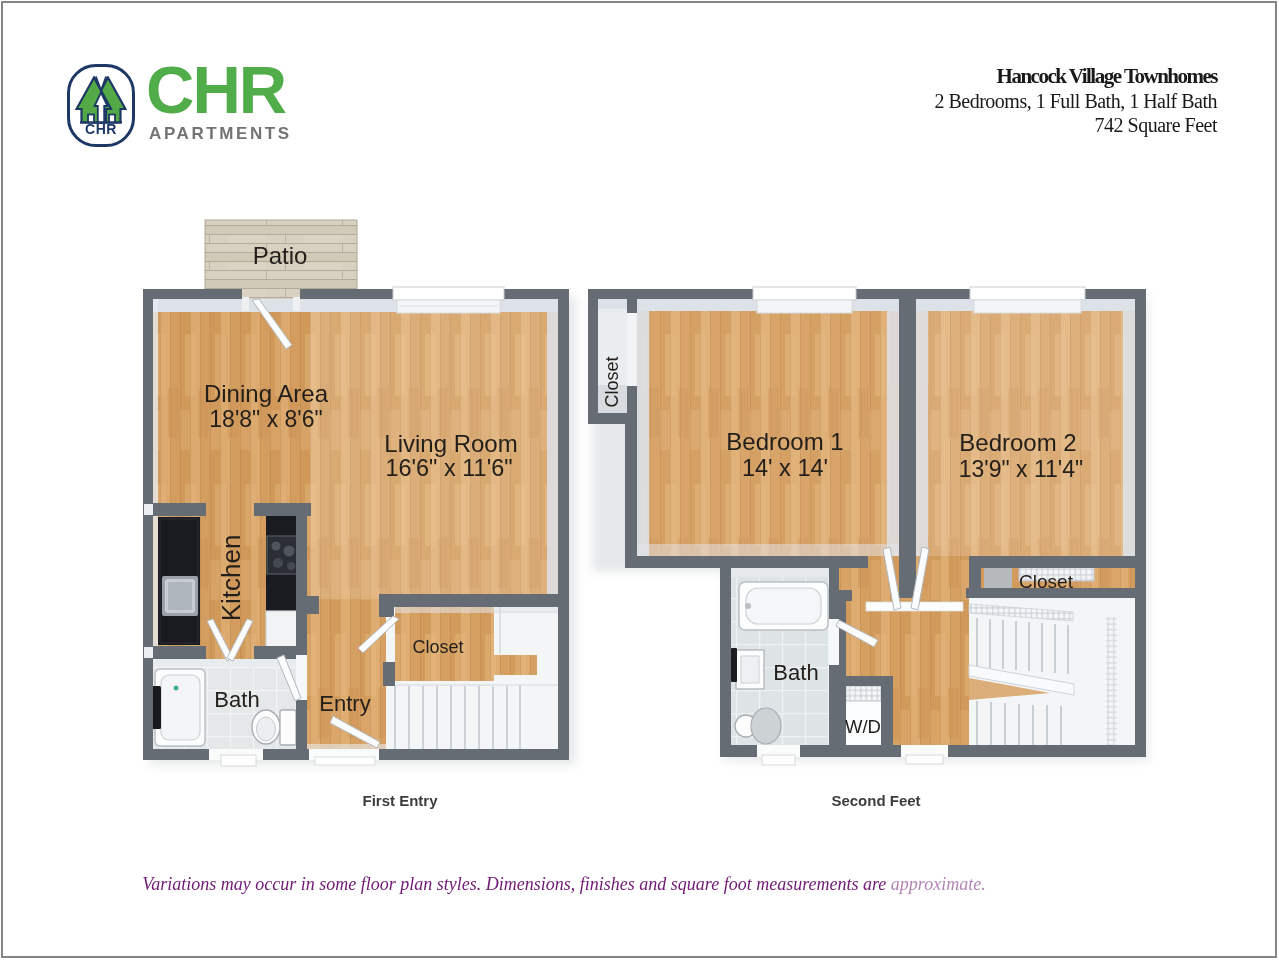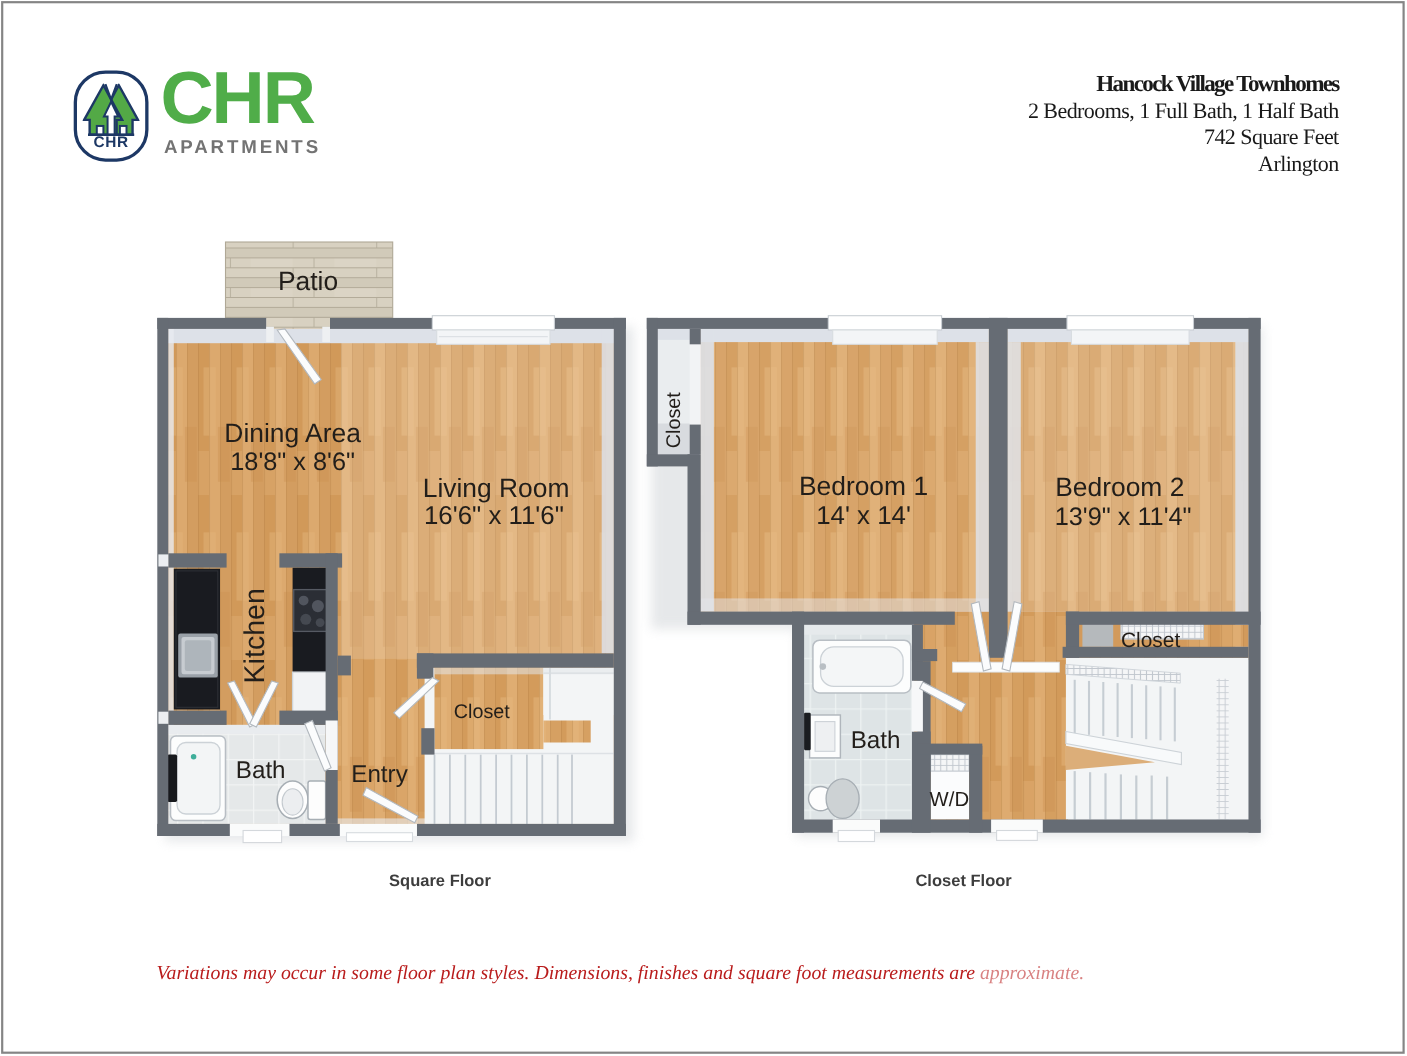--- a/index.html
+++ b/index.html
@@ -3,21 +3,21 @@
 <meta charset="utf-8">
 <style>
 *{margin:0;padding:0;box-sizing:border-box}
 html,body{width:1279px;height:960px;background:#fff;font-family:"Liberation Sans",sans-serif;position:relative;overflow:hidden}
 .abs{position:absolute}
 #frame{left:1px;top:1px;width:1276px;height:957px;border:2px solid #858585}
 #hdr{right:62px;top:63px;text-align:right;font-family:"Liberation Serif",serif;color:#191919}
 #hdr .t1{font-size:21px;font-weight:bold;line-height:26px;letter-spacing:-1.5px}
 #hdr .t2{font-size:20px;line-height:24px;letter-spacing:-0.5px}
 .cap{font-size:15px;font-weight:bold;color:#3d3d3d;width:200px;text-align:center}
-#disc{left:0;top:874px;width:1128px;text-align:center;font-family:"Liberation Serif",serif;font-style:italic;font-size:18px;color:#b91c1c}
+#disc{left:0;top:874px;width:1128px;text-align:center;font-family:"Liberation Serif",serif;font-style:italic;font-size:18px;color:#701a75}
 </style>
 </head>
 <body>
 <div class="abs" id="frame"></div>
 
 <div class="abs" style="left:67px;top:64px;width:68px;height:83px;border:3.5px solid #1d3865;border-radius:29px;background:#fff"></div>
 <svg class="abs" style="left:75px;top:76px" width="52" height="49" viewBox="0 0 52 49">
   <g stroke="#1d3865" stroke-width="2.2" stroke-linejoin="miter" fill="#53a946">
     <path d="M33,1.5 L16,33 L21,33 L21,46.5 L45.5,46.5 L45.5,33 L50.5,33 Z"></path>
     <path d="M19,1.5 L1.5,33 L6.5,33 L6.5,46.5 L31,46.5 L31,33 L36,33 Z"></path>
@@ -32,21 +32,20 @@
   <line x1="5" y1="46.5" x2="47" y2="46.5" stroke="#1d3865" stroke-width="2.2"></line>
 </svg>
 <div class="abs" style="left:67px;top:121px;width:68px;text-align:center;font-size:14px;font-weight:bold;color:#1d3865;letter-spacing:0.5px">CHR</div>
 <div class="abs" style="left:146px;top:56px;font-size:67px;font-weight:bold;color:#50ad49;letter-spacing:-2px;line-height:67px">CHR</div>
 <div class="abs" style="left:149px;top:124px;font-size:17px;font-weight:bold;color:#737373;letter-spacing:2.6px">APARTMENTS</div>
 
 <div class="abs" id="hdr">
   <div class="t1">Hancock Village Townhomes</div>
   <div class="t2">2 Bedrooms, 1 Full Bath, 1 Half Bath</div>
   <div class="t2">742 Square Feet</div>
-  <div class="t2">Arlington</div>
 </div>
 
 <svg class="abs" style="left:0;top:0" width="1279" height="960" viewBox="0 0 1279 960">
 <defs>
   <filter id="sh" x="-20%" y="-20%" width="140%" height="140%">
         <feGaussianBlur stdDeviation="5"></feGaussianBlur>
       </filter>
   <pattern id="wd" width="30" height="150" patternUnits="userSpaceOnUse">
     <rect width="30" height="150" fill="#daa466"></rect>
     <rect x="0" width="10" height="150" fill="#d39b5b"></rect>
@@ -325,15 +324,15 @@
     <text x="1018" y="451" font-size="24" text-anchor="middle">Bedroom 2</text>
     <text x="1021" y="477" font-size="23" text-anchor="middle">13'9" x 11'4"</text>
     <text transform="translate(618,382) rotate(-90)" font-size="18" text-anchor="middle">Closet</text>
     <text x="1046" y="588" font-size="19" text-anchor="middle">Closet</text>
     <text x="796" y="680" font-size="22" text-anchor="middle">Bath</text>
     <text x="863" y="733" font-size="18.5" text-anchor="middle">W/D</text>
   </g>
 </g>
 </svg>
 
-<div class="abs cap" style="left:300px;top:792px">Square Floor</div>
-<div class="abs cap" style="left:776px;top:792px">Closet Floor</div>
+<div class="abs cap" style="left:300px;top:792px">First Entry</div>
+<div class="abs cap" style="left:776px;top:792px">Second Feet</div>
 <div class="abs" id="disc">Variations may occur in some floor plan styles. Dimensions, finishes and square foot measurements are <span style="opacity:0.55;filter:blur(0.6px)">approximate.</span></div>
 
 </body></html>

